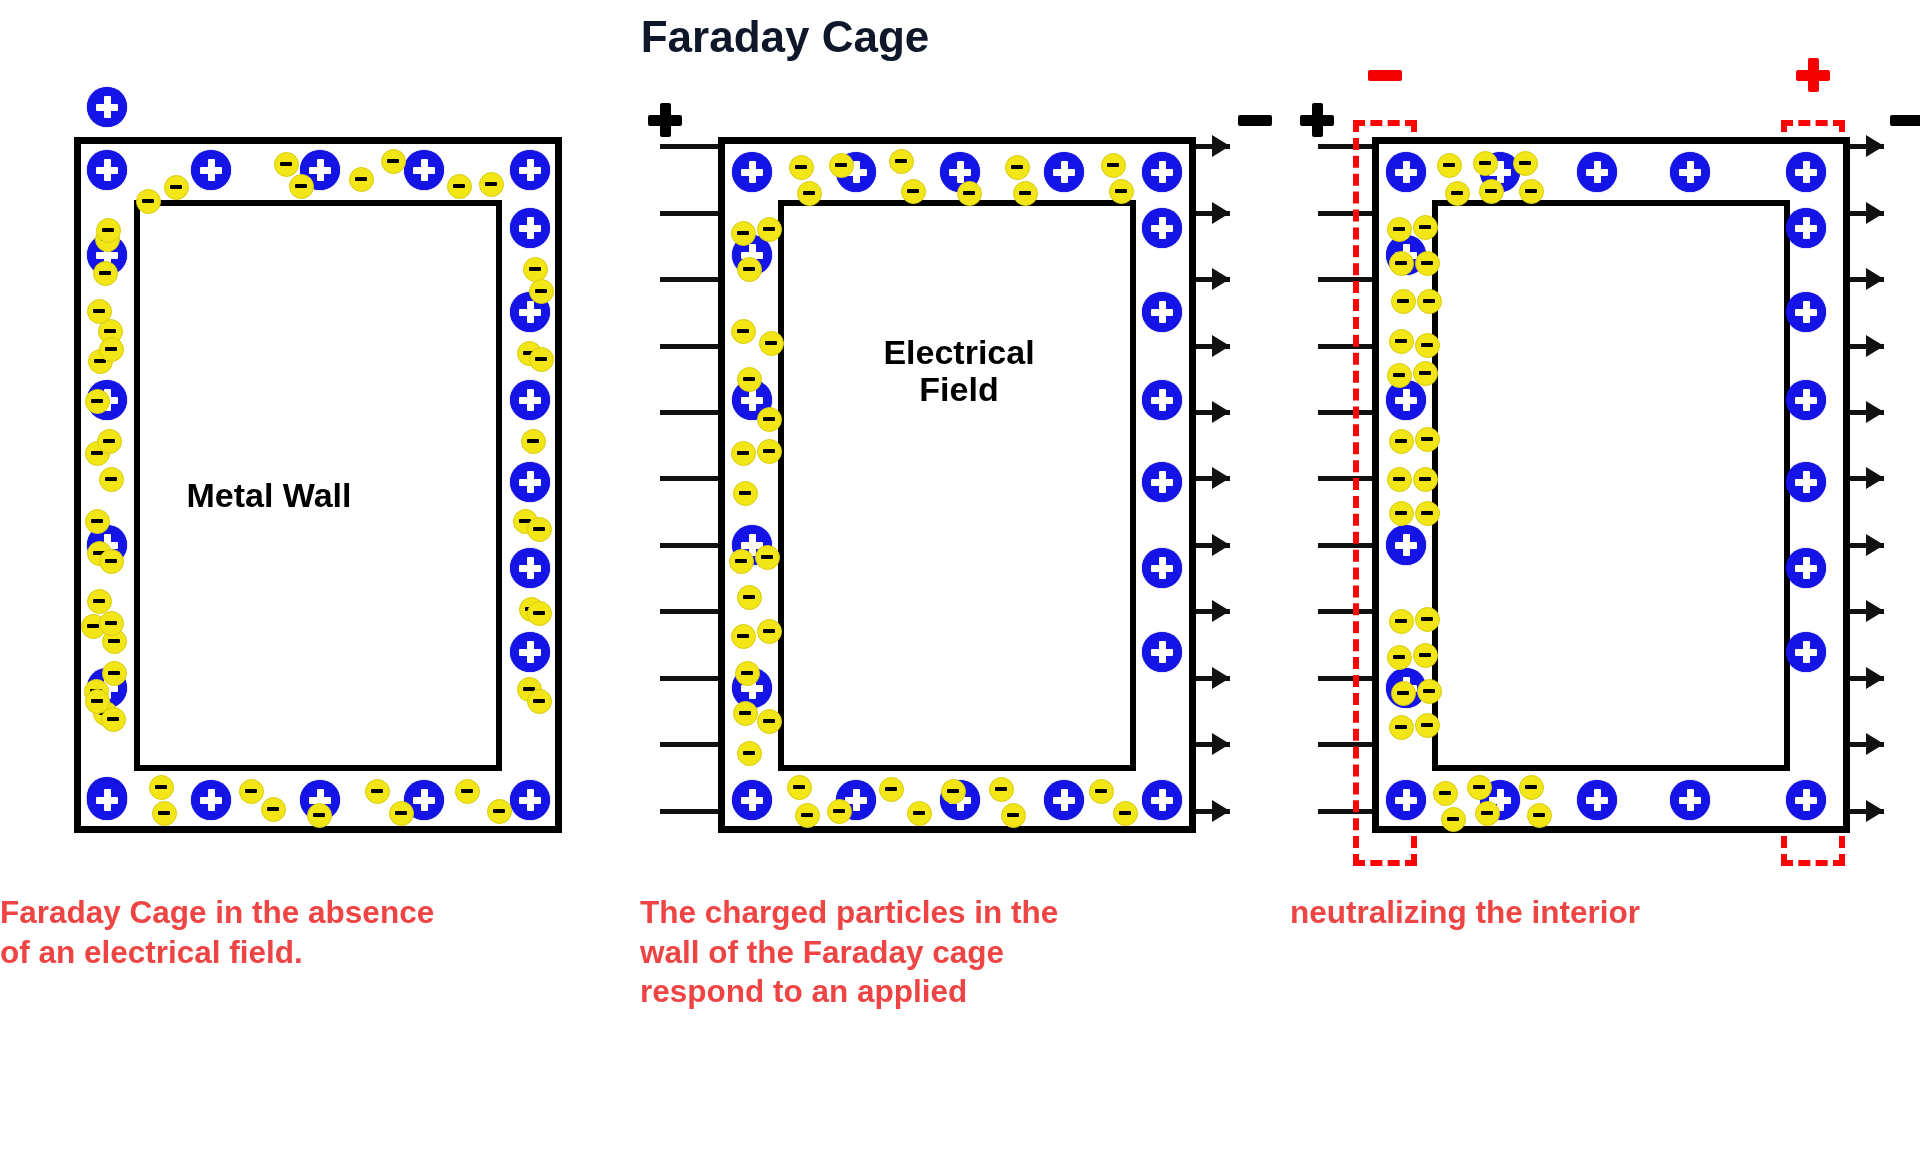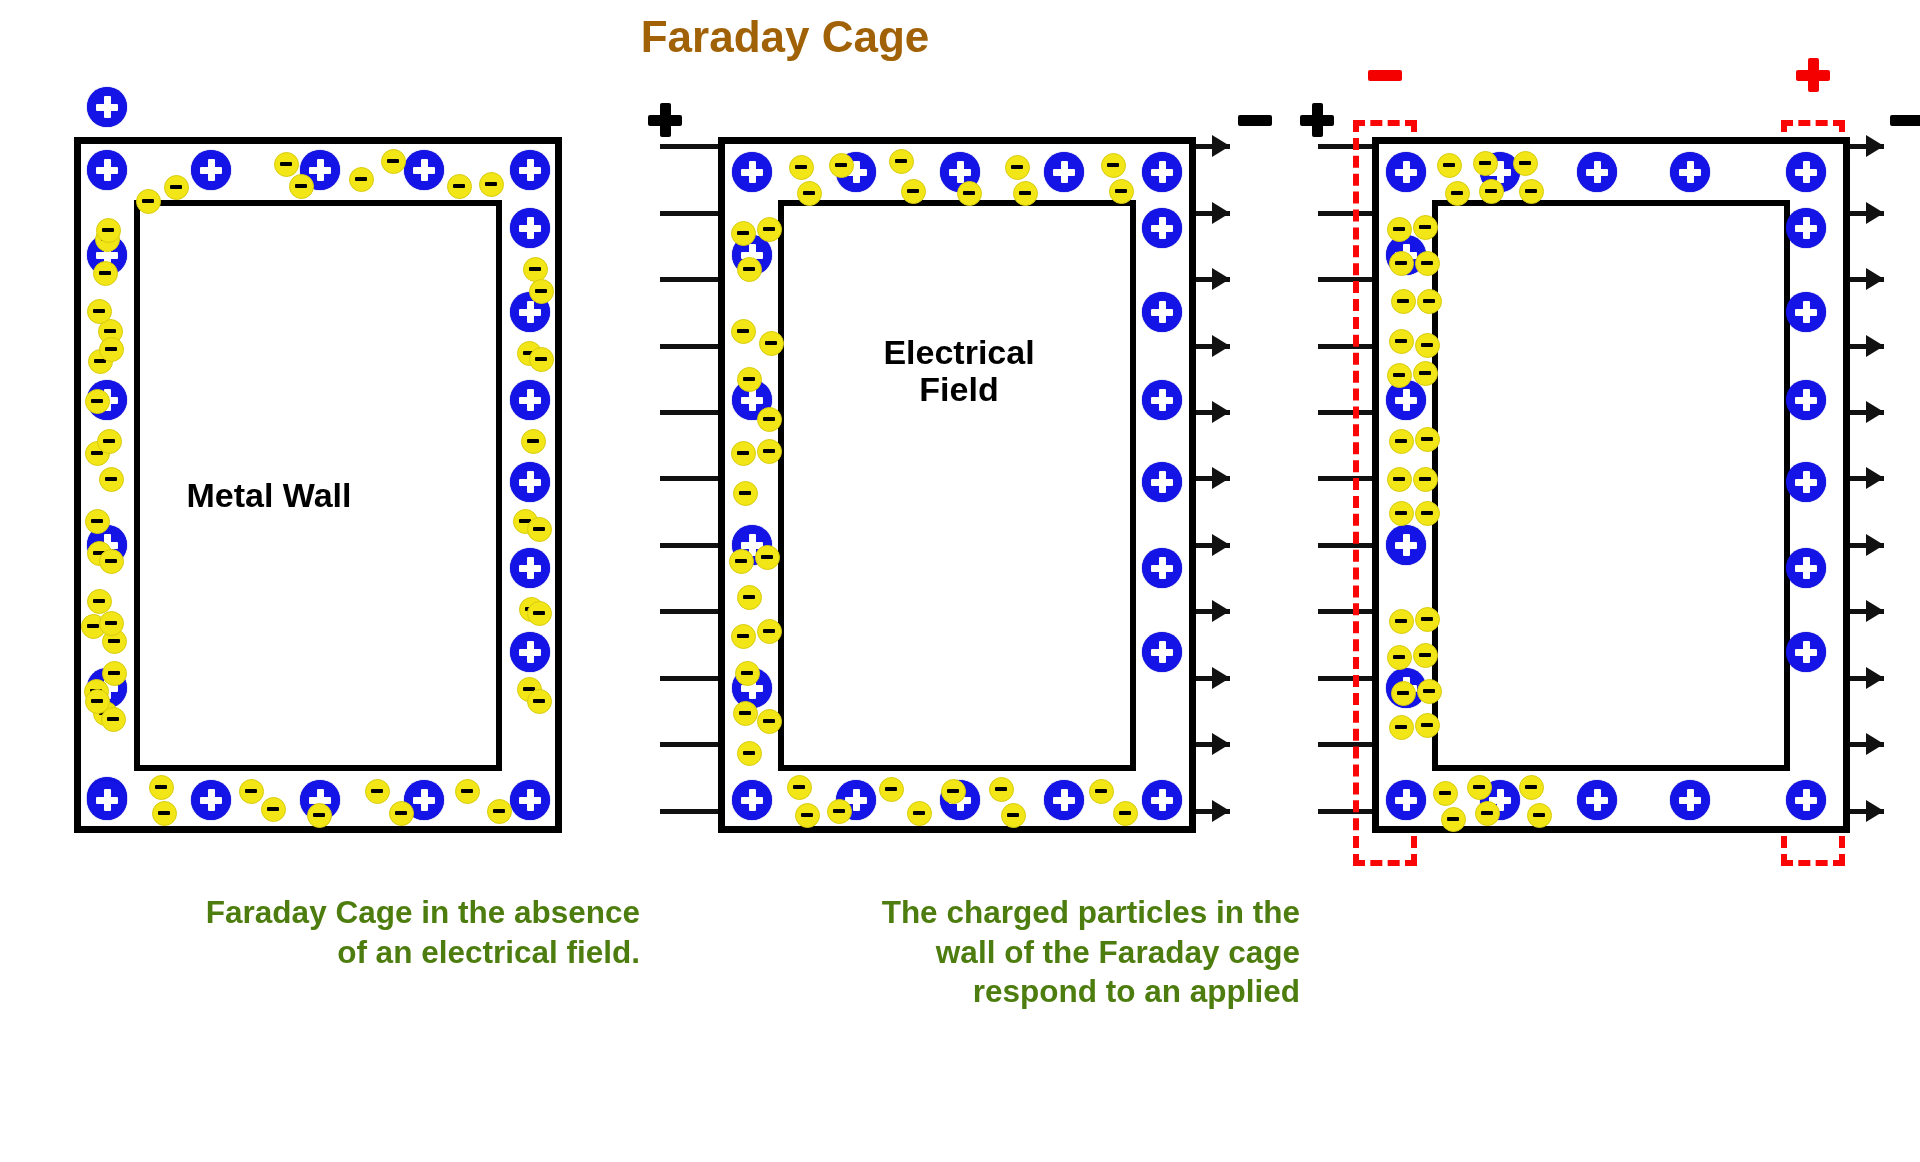--- a/index.html
+++ b/index.html
@@ -1,21 +1,21 @@
 <!DOCTYPE html>
 <html><head>
 <meta charset="utf-8">
 <style>
   html,body{margin:0;padding:0;background:#ffffff;}
   body{width:1920px;height:1162px;position:relative;overflow:hidden;
        font-family:"Liberation Sans","DejaVu Sans",sans-serif;}
 
   #title{
     position:absolute; left:0; top:12px; width:1570px; text-align:center;
-    font-size:44px; font-weight:bold; color:#a16207; letter-spacing:0px;
+    font-size:44px; font-weight:bold; color:#0f172a; letter-spacing:0px;
   }
 
   .panel{position:absolute; top:0; height:1162px;}
 
   
   .outer-box{position:absolute; border:7px solid #000; background:#fff; box-sizing:border-box;}
   .inner-box{position:absolute; border:6px solid #000; background:#fff; box-sizing:border-box;}
 
   
   .chg{position:absolute; border-radius:50%; display:flex; align-items:center;
@@ -61,21 +61,21 @@
   .redsign .glyph-minus::before{left:0;top:12px;width:34px;height:11px;}
 
   
   .dashed-red{position:absolute; border:6px dashed #fb0606; box-sizing:border-box;
               background:rgba(255,255,255,0.0);}
 
   
   .lbl{position:absolute; font-weight:bold; color:#000; text-align:center;
        background:#fff; line-height:1.08;}
 
-  .caption{position:absolute; text-align:right; font-weight:bold; color:#4d7c0f;
+  .caption{position:absolute; text-align:left; font-weight:bold; color:#ef4444;
            font-size:31.5px; line-height:1.26;}
 </style>
 </head>
 <body>
 
 <div id="title">Faraday Cage</div>
 
 <div class="panel" id="p1">
     <div class="outer-box" style="left: 74px; top: 137px; width: 488px; height: 696px;"></div>
     <div class="inner-box" style="left: 134px; top: 200px; width: 368px; height: 571px;"></div>
@@ -727,13 +727,14 @@
 <div class="caption" id="cap1" style="left: 0px; top: 893px; width: 640px;">
     <div>Faraday Cage in the absence</div>
     <div>of an electrical field.</div>
   </div>
 <div class="caption" id="cap2" style="left: 640px; top: 893px; width: 660px;">
     <div>The charged particles in the</div>
     <div>wall of the Faraday cage</div>
     <div>respond to an applied</div>
   </div>
 <div class="caption" id="cap3" style="left: 1290px; top: 893px; width: 630px;">
+    <div>neutralizing the interior</div>
   </div>
 
 </body></html>

